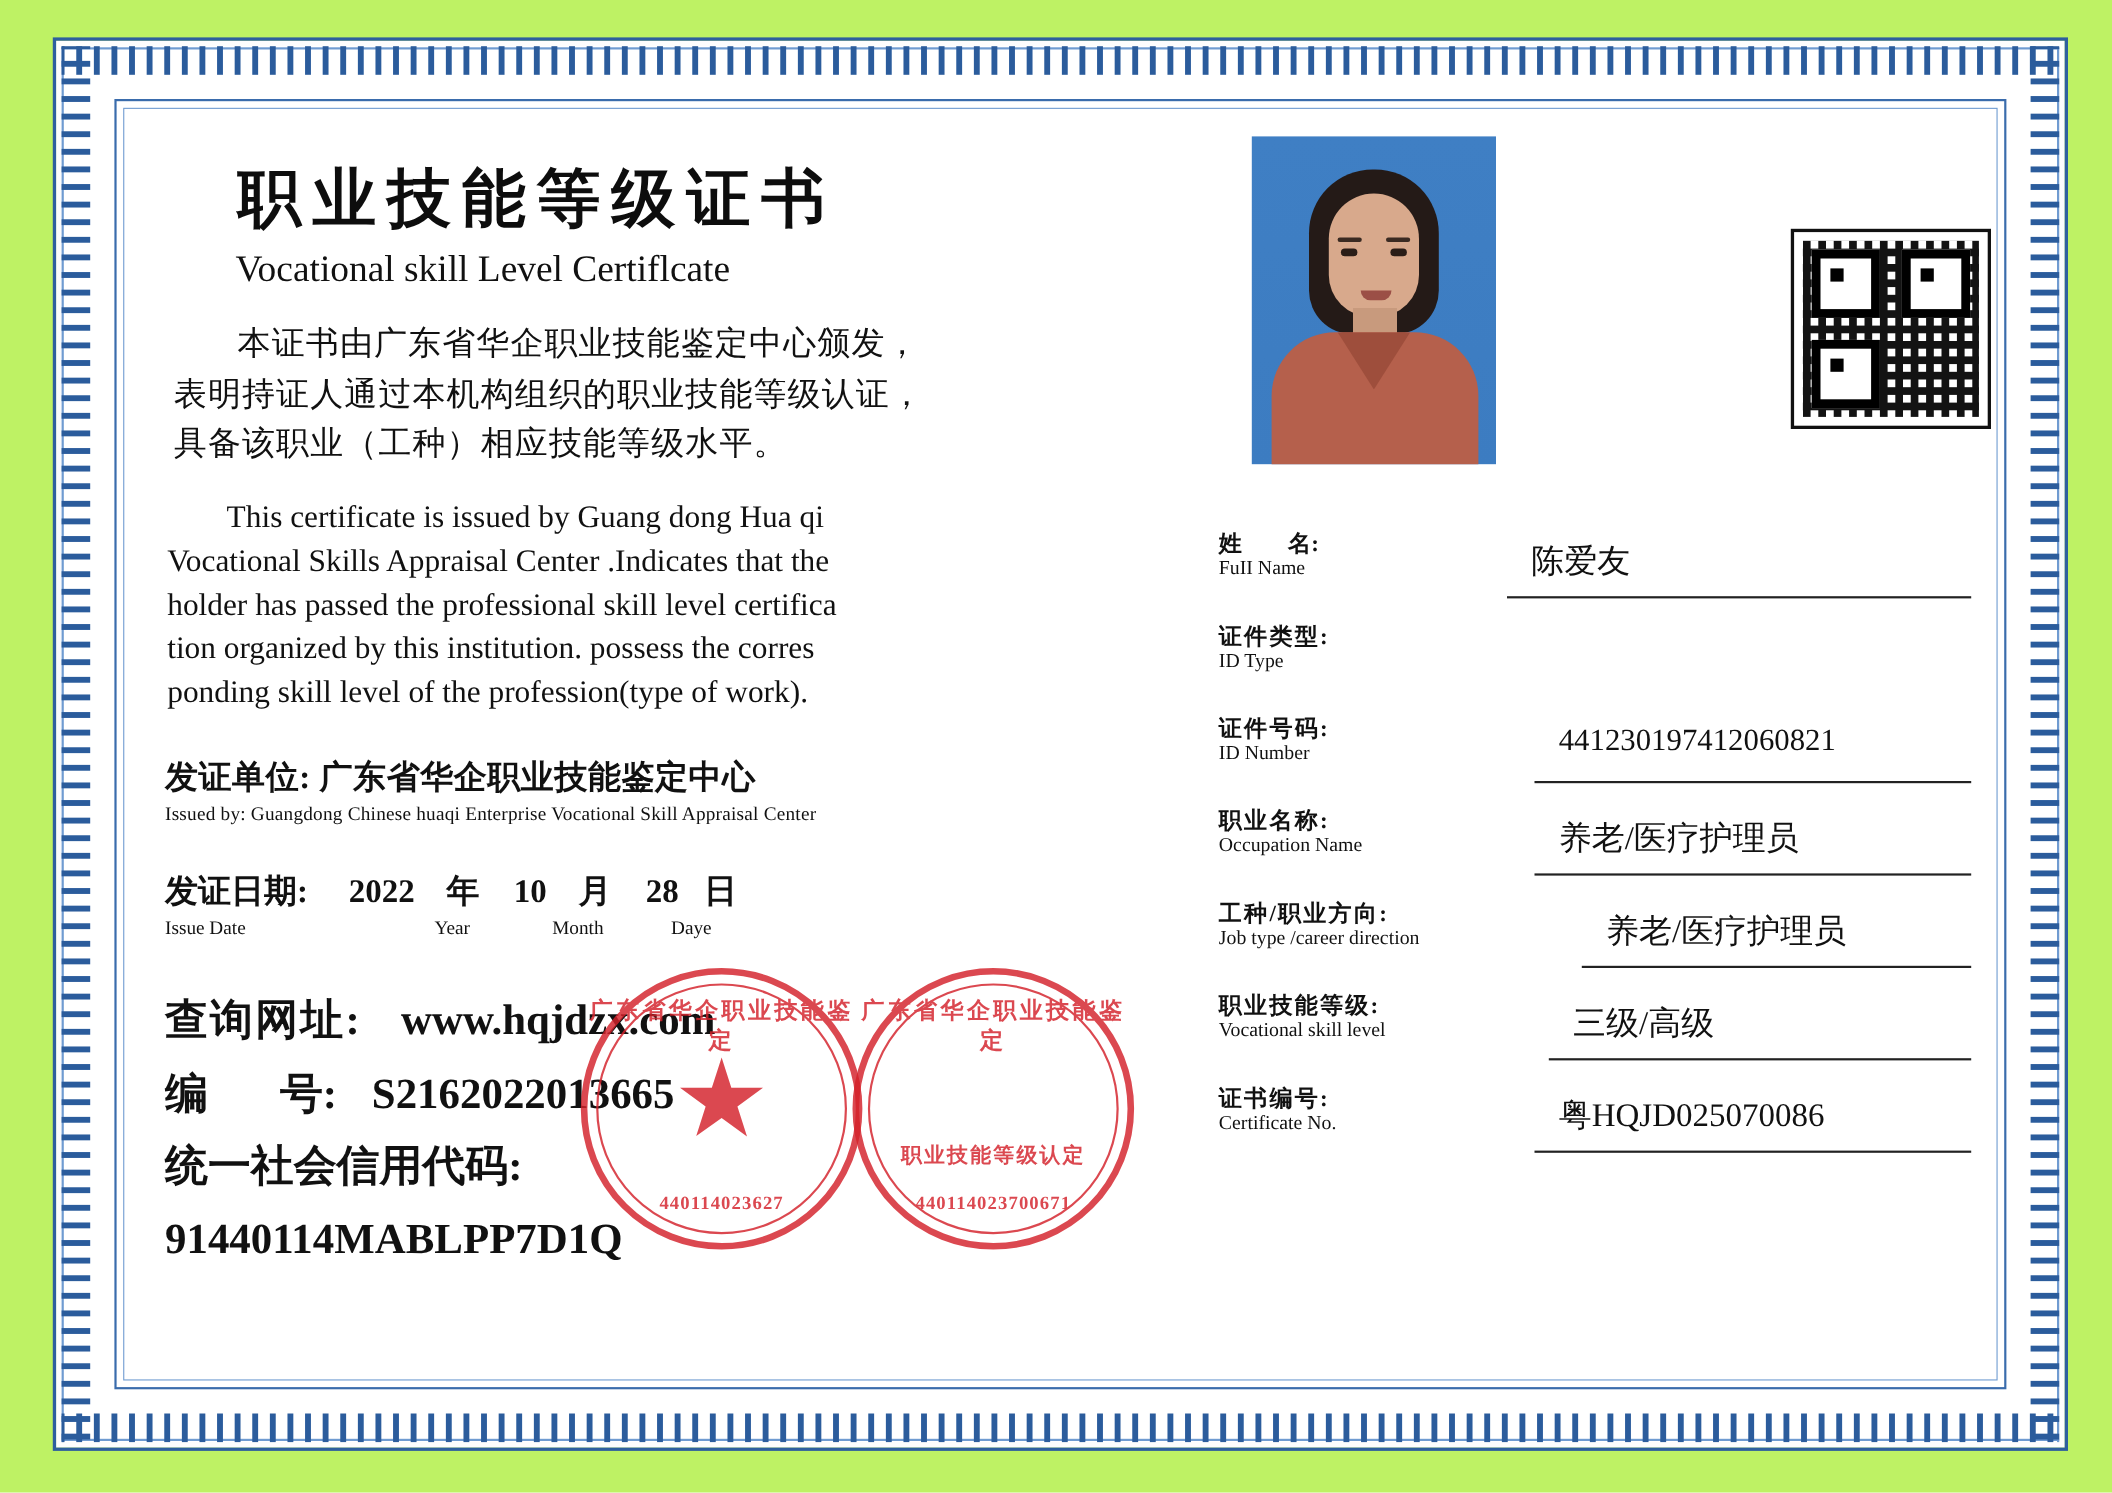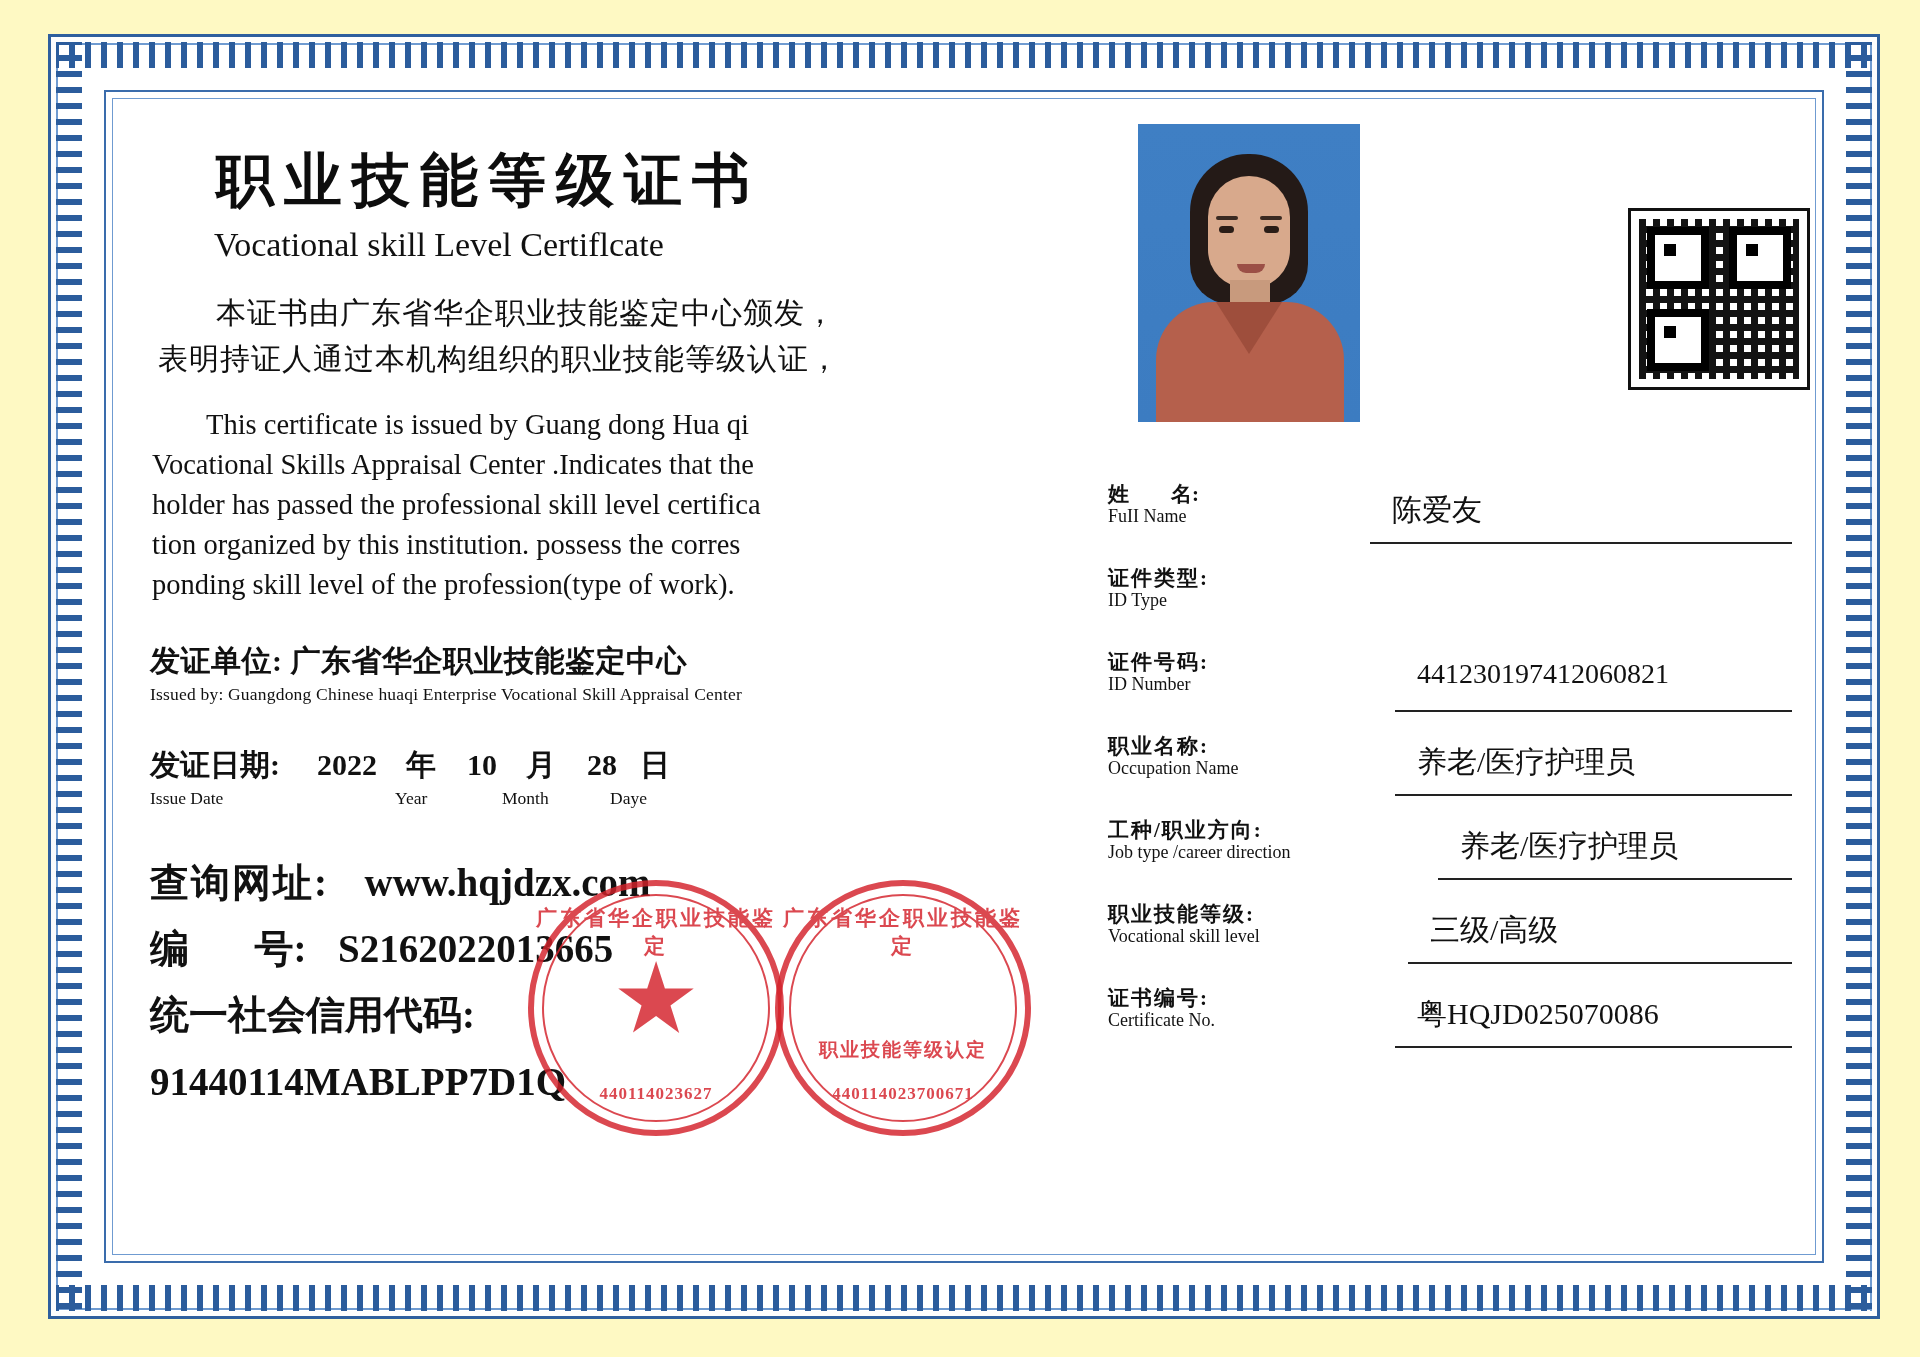--- a/index.html
+++ b/index.html
@@ -5,21 +5,21 @@
   html,body{margin:0;padding:0;background:#ffffff;}
   body{
     width:1920px;height:1357px;
     font-family:"Liberation Serif", serif;
     color:#111;
     overflow:hidden;
   }
   .page{
     position:relative;
     width:1920px;height:1357px;
-    background:#fef9c3;
+    background:#bef264;
   }
 
   
   .frame-outer{
     position:absolute;
     left:48px;top:34px;right:40px;bottom:38px;
     border:3px solid #2e5f9e;
     background:
       linear-gradient(180deg,#fdfdfd 0%,#f7f9fc 40%,#fdfdfd 100%);
   }
@@ -267,20 +267,21 @@
 
   <div class="content">
 
     <div class="left-col">
       <h1 class="title-cn">职业技能等级证书</h1>
       <div class="title-en">Vocational skill Level  Certiflcate</div>
 
       <p class="para-cn">
         <span class="indent"></span><span>本证书由广东省华企职业技能鉴定中心颁发，</span><br>
         <span>表明持证人通过本机构组织的职业技能等级认证，</span><br>
+        <span>具备该职业（工种）相应技能等级水平。</span>
       </p>
 
       <p class="para-en">
         <span class="indent"></span><span>This certificate is issued by Guang dong Hua qi</span><br>
         <span>Vocational Skills Appraisal Center .Indicates that the</span><br>
         <span>holder has passed the professional skill level certifica</span><br>
         <span>tion organized by this institution. possess the corres</span><br>
         <span>ponding  skill level of the profession(type of  work).</span>
       </p>
 

